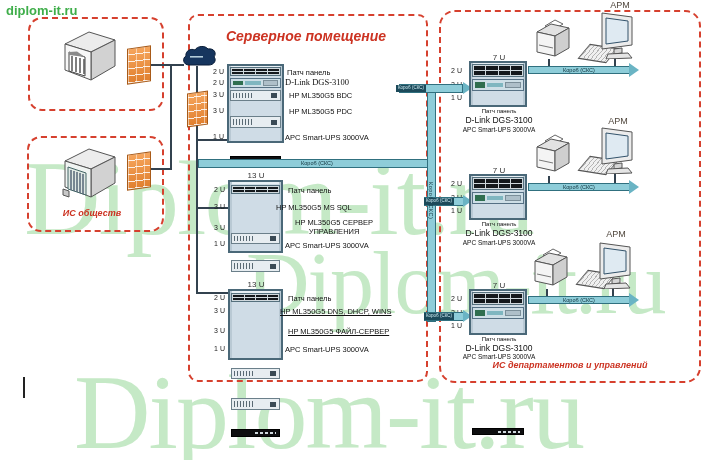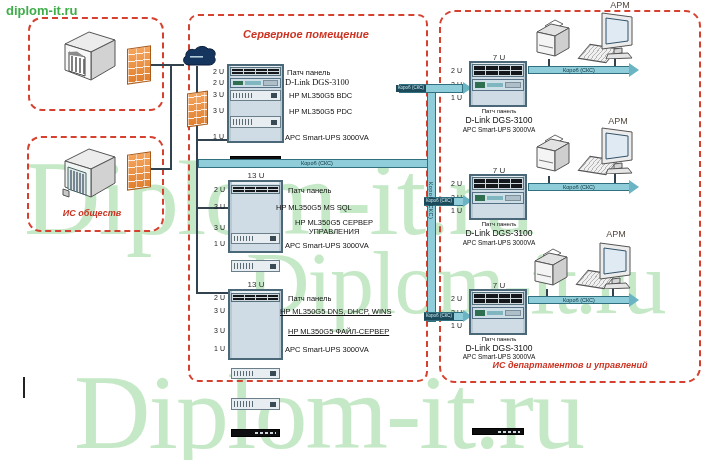--- a/index.html
+++ b/index.html
@@ -116,21 +116,21 @@
 
   <div class="abs" style="left:181px;top:44px;z-index:2;">
     <svg width="36" height="25" viewBox="0 0 36 25">
       <path d="M8,21 C2,21 1,14 5,12 C4,7 10,4 14,6 C16,2 24,1 27,5 C33,4 36,9 33,13 C36,16 33,21 28,21 Z" fill="#16355e" stroke="#0a1d38" stroke-width="1"></path>
       <rect x="9" y="12" width="13" height="1.6" fill="#cfe6f0" opacity="0.85"></rect>
     </svg>
   </div>
   <div class="abs firewall" style="left:187px;top:92px;width:19px;height:32px;"></div>
 
   <div class="abs zone" style="left:188px;top:14px;width:236px;height:364px;border-radius:10px;"></div>
-  <div class="abs zone-title" style="left:210px;top:28px;width:192px;font-size:11px;">Серверное помещение</div>
+  <div class="abs zone-title" style="left:210px;top:28px;width:192px;font-size:14px;">Серверное помещение</div>
 
   <div class="abs rsize" style="left:240px;top:64px;width:30px;">15 U</div>
   <div class="abs rack" style="left:227px;top:64px;width:57px;height:79px;"></div>
   <div class="abs r-patch" style="left:230px;top:67px;width:51px;height:9px;">
       <i></i>
       <i></i>
       <i></i>
       <i></i>
       <i></i>
       <i></i>

